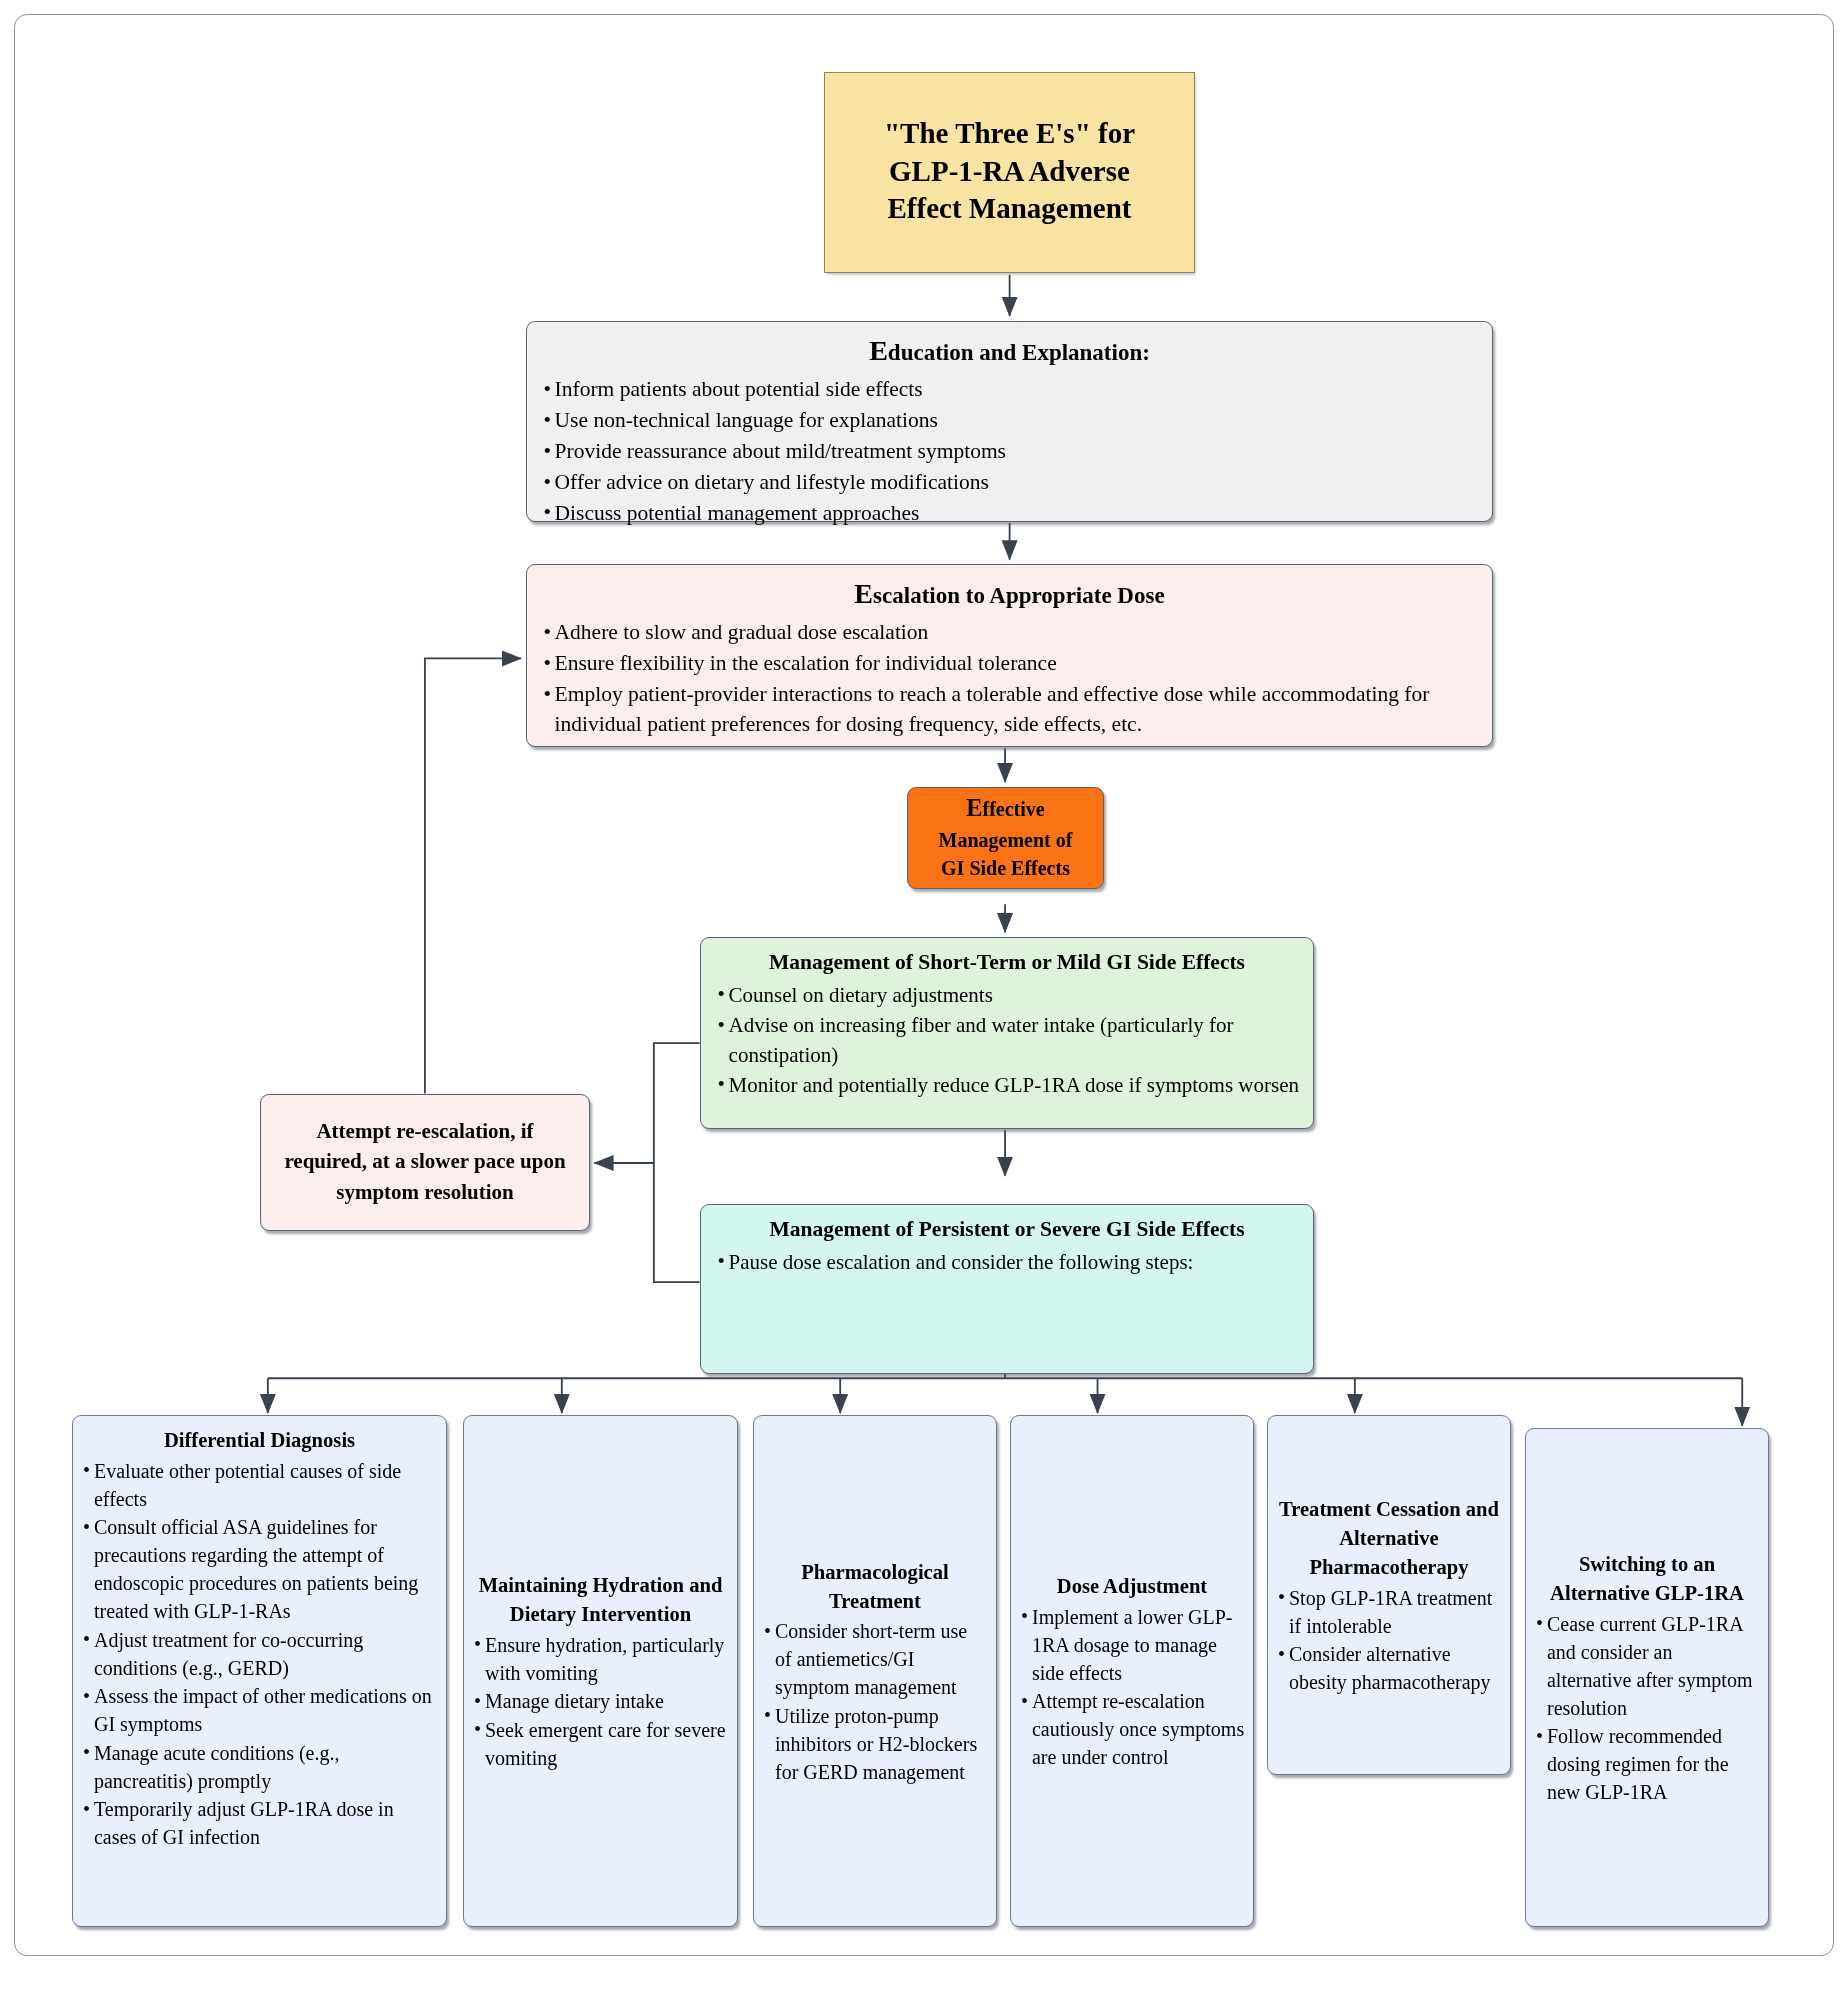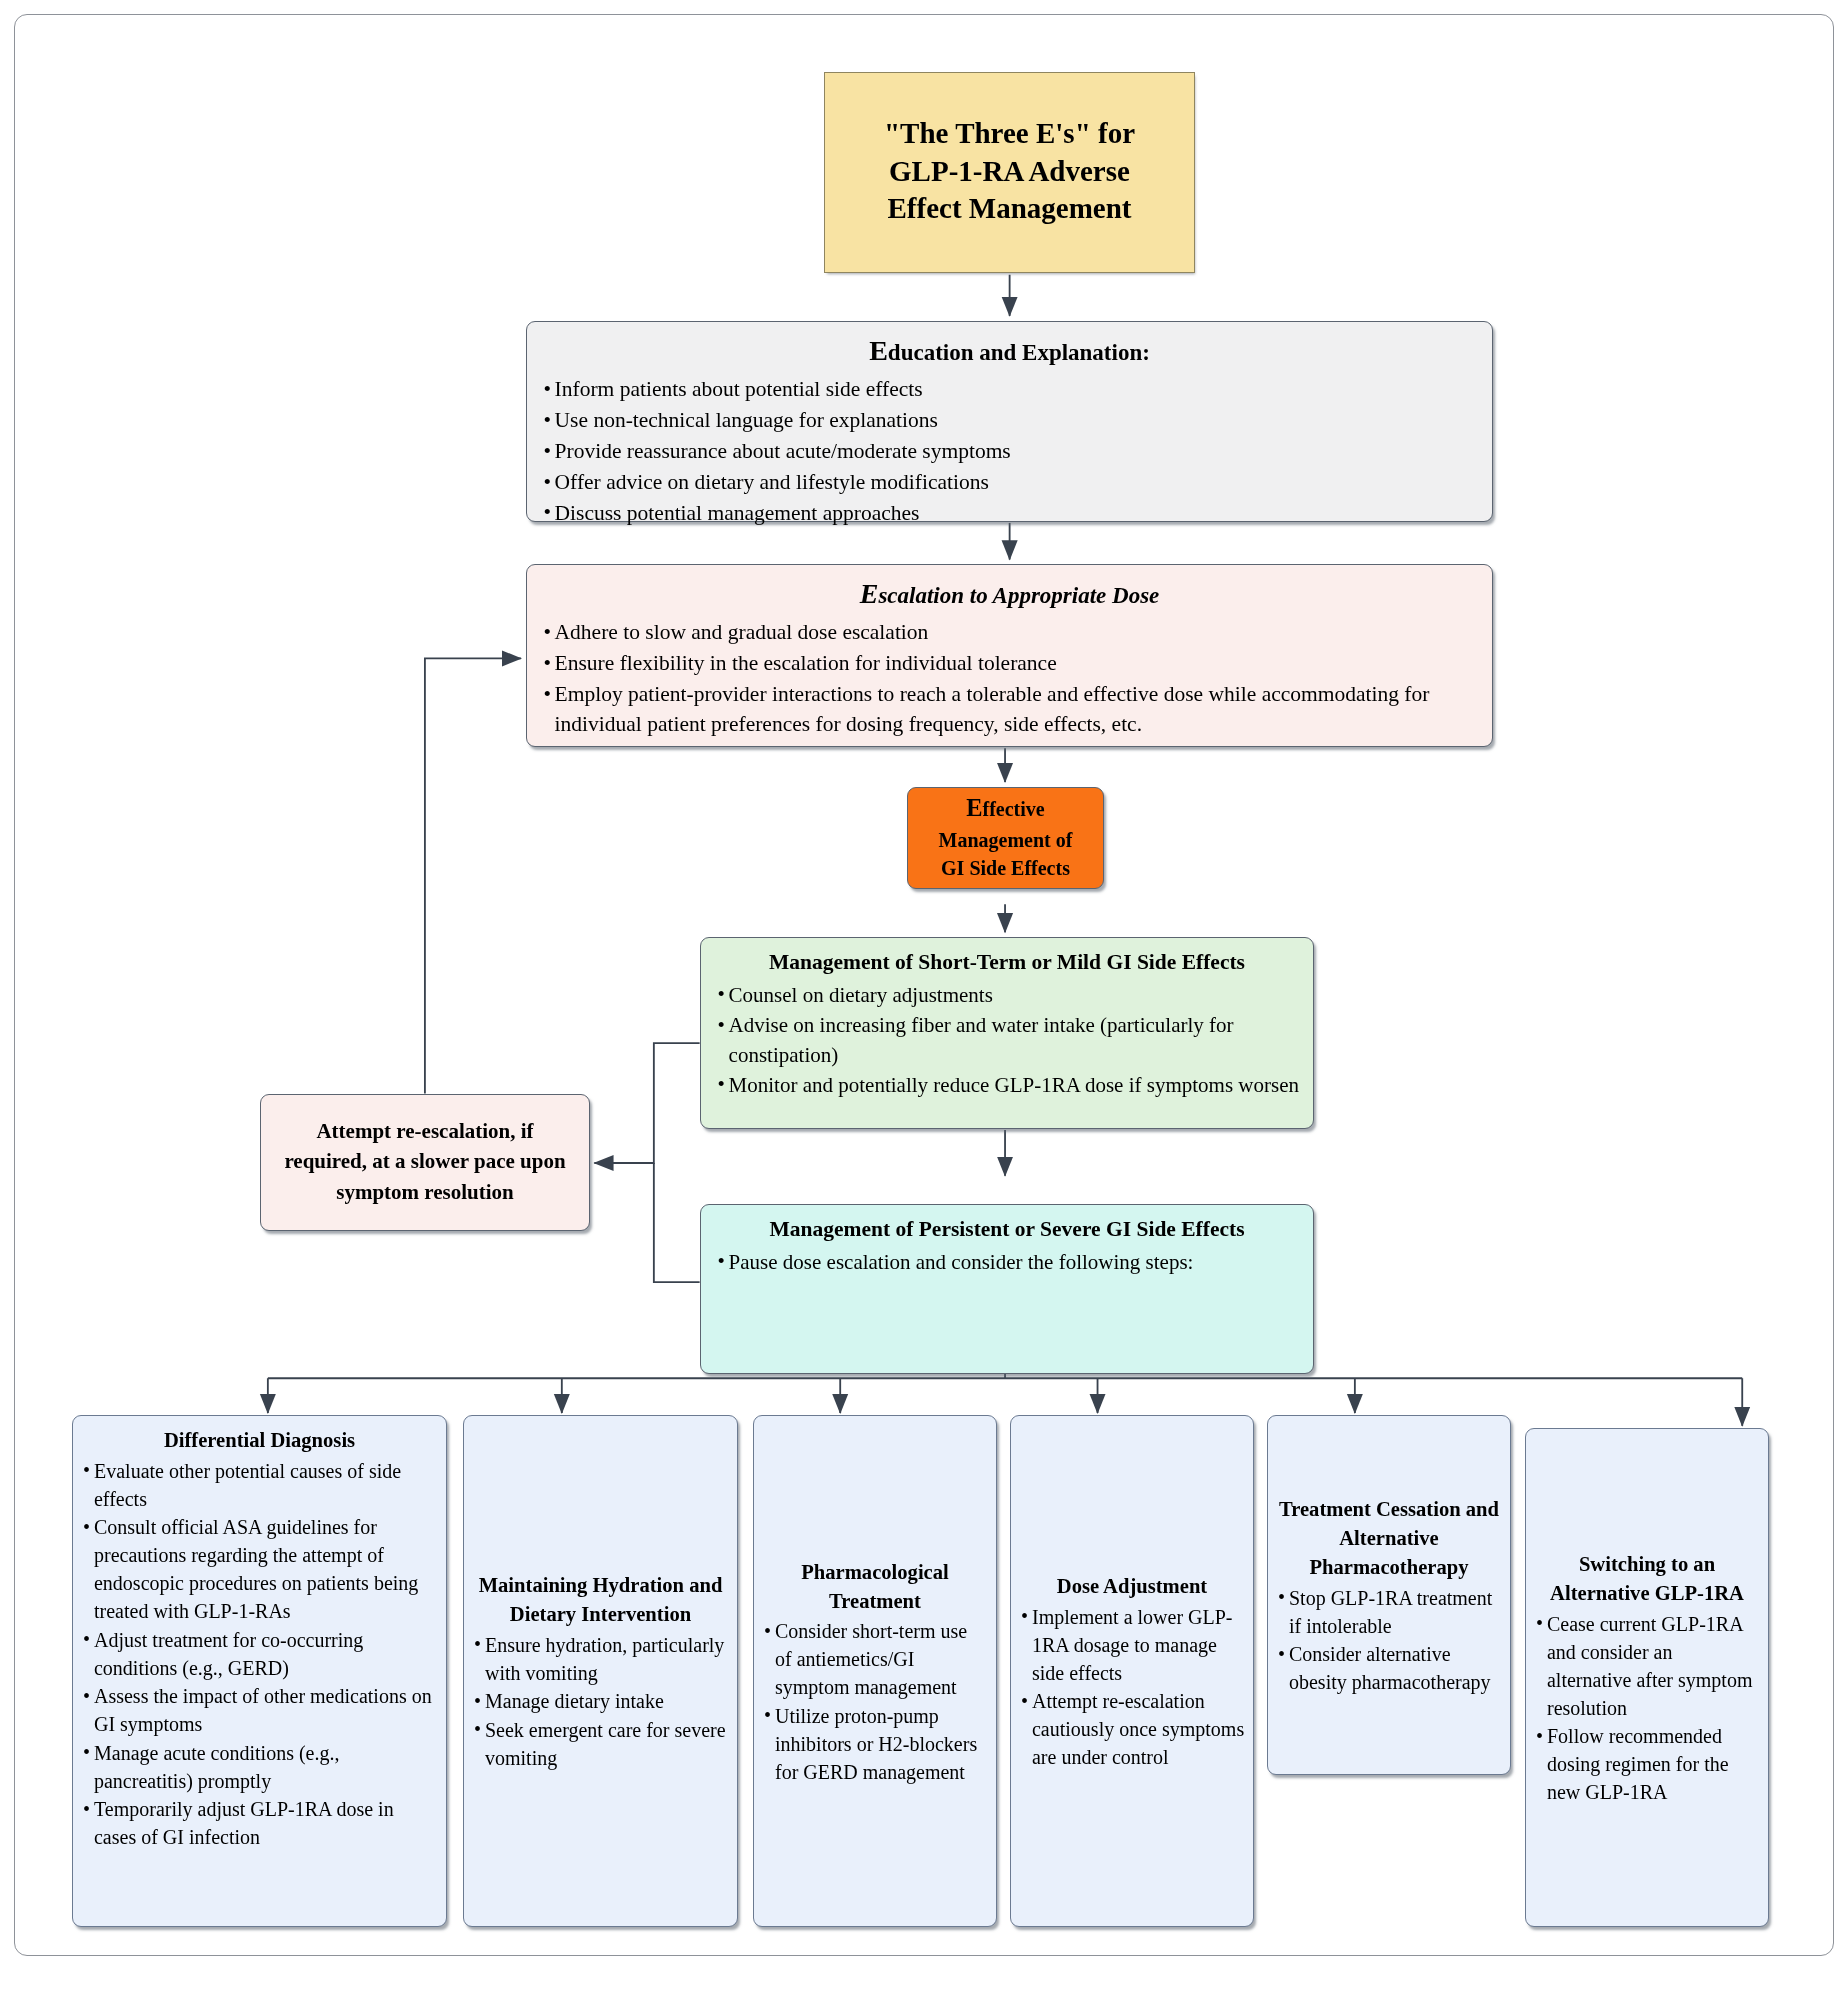--- a/index.html
+++ b/index.html
@@ -79,21 +79,21 @@
     background: #f0f0f1;
     font-size: 21.5px;
   }
   #n-education .ttl { font-size: 23px; }
 
   #n-escalation {
     left: 526px; top: 564px; width: 967px; height: 183px;
     background: #fbeeec;
     font-size: 21.5px;
   }
-  #n-escalation .ttl { font-size: 23px; font-style: italic; }
+  #n-escalation .ttl { font-size: 23px; }
 
   #n-effective {
     left: 907px; top: 787px; width: 197px; height: 102px;
     background: #f97316;
     display: flex; align-items: center; justify-content: center;
     text-align: center; font-weight: bold; font-size: 20px; line-height: 1.42;
   }
   #n-effective .bigE { font-size: 1.22em; }
 
   #n-mild {
@@ -189,21 +189,21 @@
       <div>GLP-1-RA Adverse</div>
       <div>Effect Management</div>
     </div>
   </div>
 
   <div class="node rounded" id="n-education">
     <div class="ttl"><span class="bigE">E</span><span>ducation and Explanation:</span></div>
     <ul class="blist">
       <li>Inform patients about potential side effects</li>
       <li>Use non-technical language for explanations</li>
-      <li>Provide reassurance about acute/moderate symptoms</li>
+      <li>Provide reassurance about mild/treatment symptoms</li>
       <li>Offer advice on dietary and lifestyle modifications</li>
       <li>Discuss potential management approaches</li>
     </ul>
   </div>
 
   <div class="node rounded" id="n-escalation">
     <div class="ttl"><span class="bigE">E</span><span>scalation to Appropriate Dose</span></div>
     <ul class="blist">
       <li>Adhere to slow and gradual dose escalation</li>
       <li>Ensure flexibility in the escalation for individual tolerance</li>

